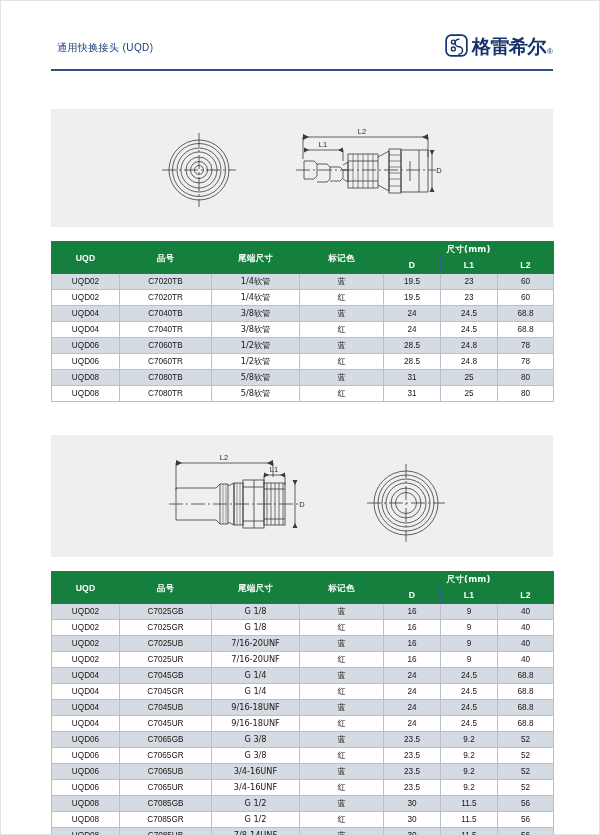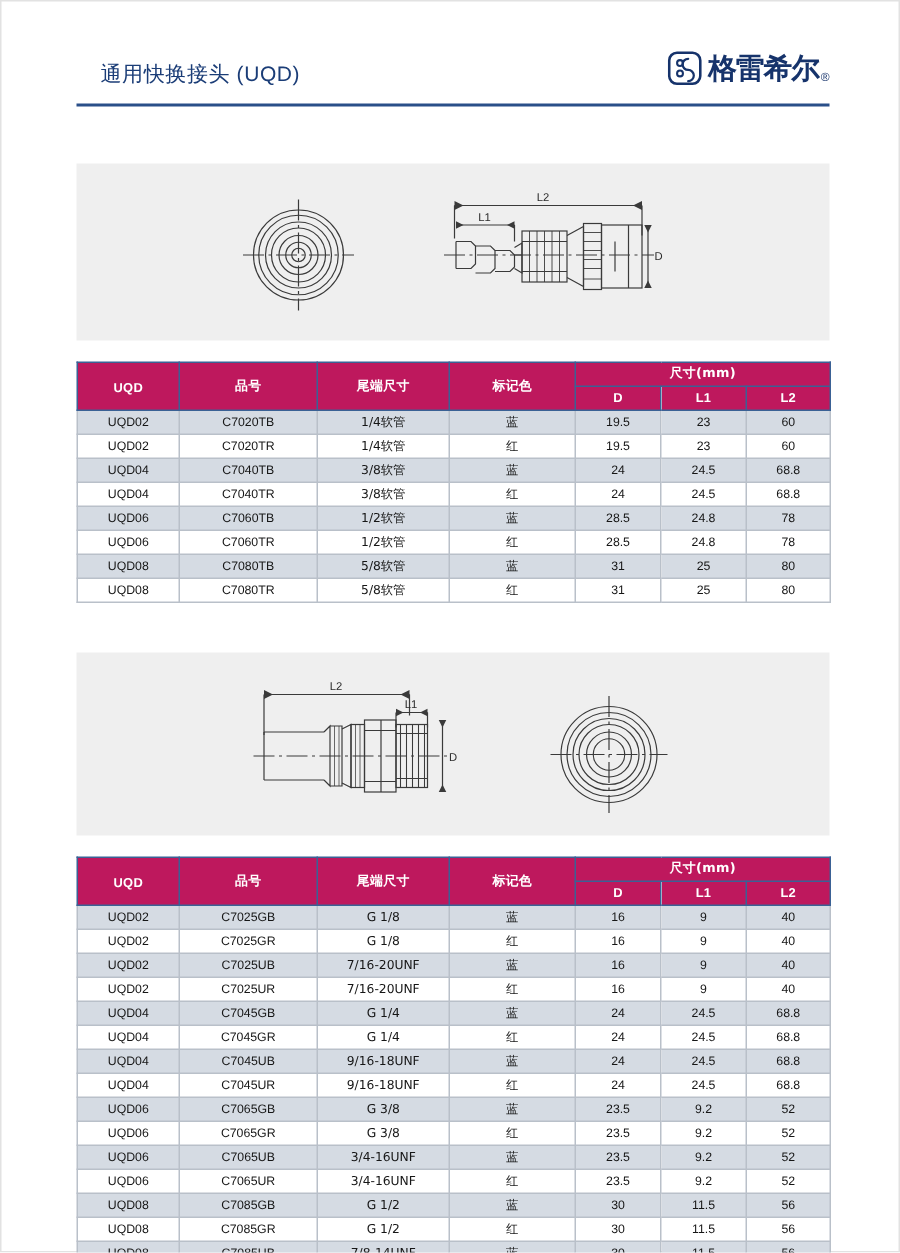--- a/index.html
+++ b/index.html
@@ -30,23 +30,23 @@
     width: 502px;
   }
 
   
   .page-header {
     position: relative;
     height: 72px;
   }
   .doc-title {
     position: absolute;
-    left: 16px;
+    left: 6px;
     top: 40px;
-    font-size: 14px;
+    font-size: 10px;
     color: #1b3d77;
     letter-spacing: 0.4px;
     white-space: nowrap;
   }
   .brand {
     position: absolute;
     right: 0;
     top: 33px;
     display: flex;
     align-items: flex-end;
@@ -103,21 +103,21 @@
     border: 0.6px solid #b9c0c9;
     text-align: center;
     padding: 0;
     height: 15px;
     line-height: 15px;
     font-weight: normal;
     overflow: hidden;
     white-space: nowrap;
   }
   table.spec thead th {
-    background: #be185d;
+    background: #15803d;
     color: #ffffff;
     font-weight: bold;
     font-size: 8.6px;
     border-color: #3a6195;
     letter-spacing: 0.2px;
   }
   table.spec thead th.tall {
     height: 30px;
     line-height: 30px;
     margin-top: 40px;

